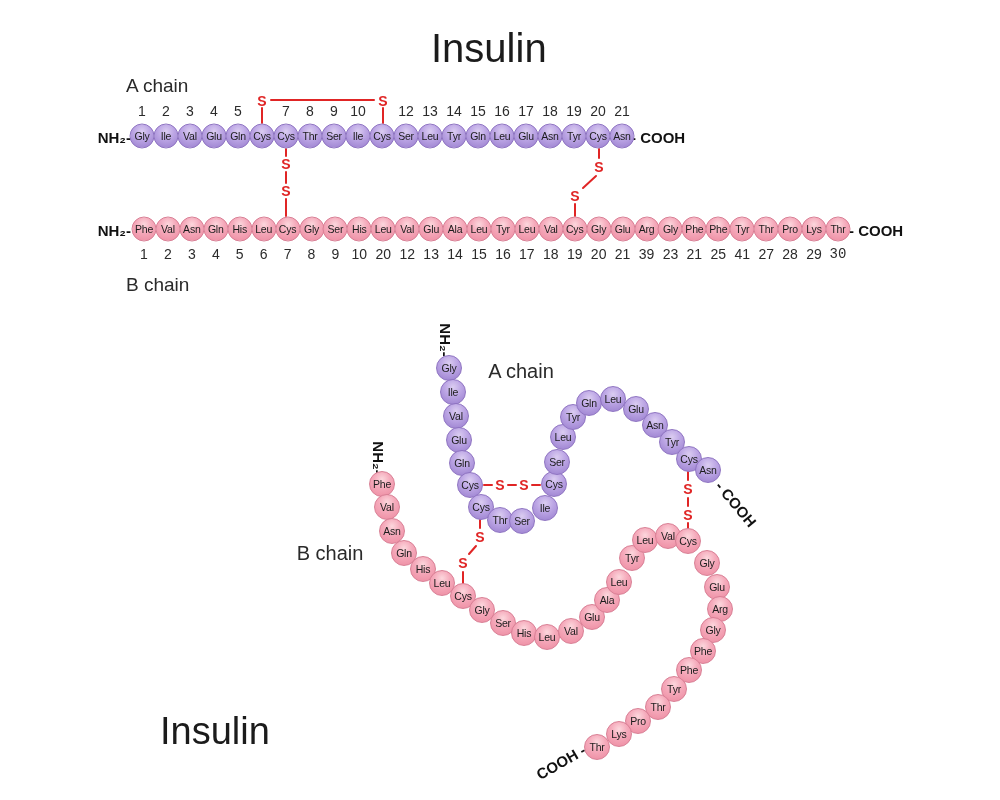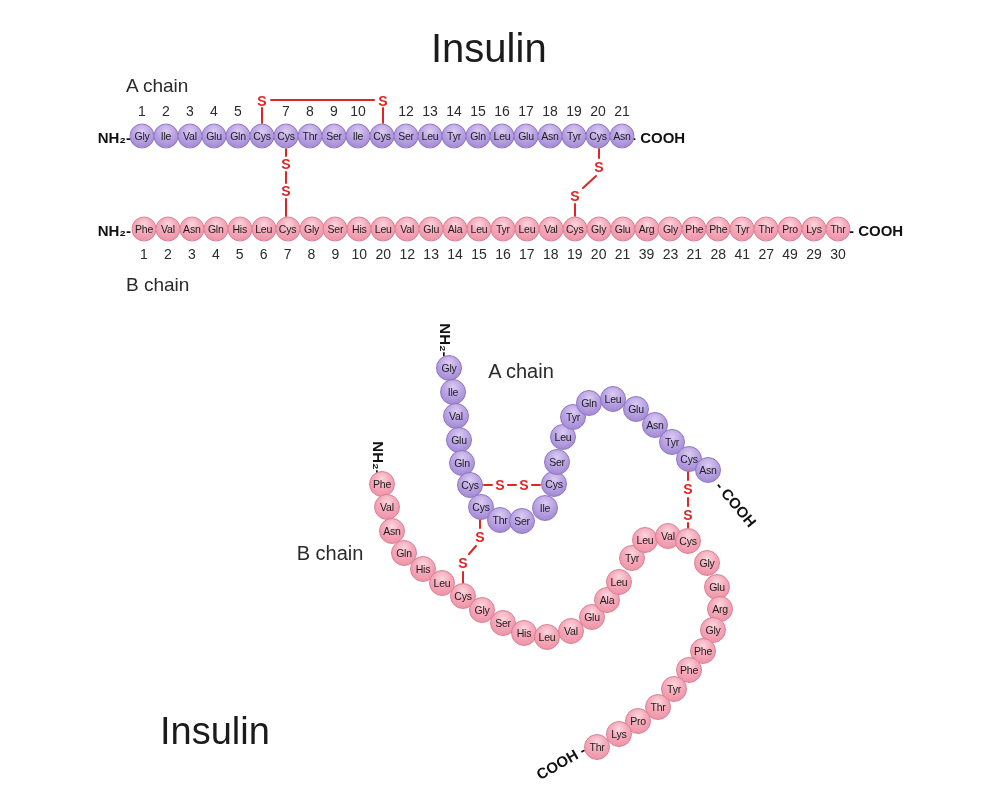--- a/index.html
+++ b/index.html
@@ -157,31 +157,31 @@
     <div class="num" style="left: 598.67px; top: 254px;">20</div>
     <div class="bead bead-b" style="left: 622.6px; top: 229px; width: 25px; height: 25px;">Glu</div>
     <div class="num" style="left: 622.6px; top: 254px;">21</div>
     <div class="bead bead-b" style="left: 646.53px; top: 229px; width: 25px; height: 25px;">Arg</div>
     <div class="num" style="left: 646.53px; top: 254px;">39</div>
     <div class="bead bead-b" style="left: 670.46px; top: 229px; width: 25px; height: 25px;">Gly</div>
     <div class="num" style="left: 670.46px; top: 254px;">23</div>
     <div class="bead bead-b" style="left: 694.39px; top: 229px; width: 25px; height: 25px;">Phe</div>
     <div class="num" style="left: 694.39px; top: 254px;">21</div>
     <div class="bead bead-b" style="left: 718.32px; top: 229px; width: 25px; height: 25px;">Phe</div>
-    <div class="num" style="left: 718.32px; top: 254px;">28</div>
+    <div class="num" style="left: 718.32px; top: 254px;">25</div>
     <div class="bead bead-b" style="left: 742.25px; top: 229px; width: 25px; height: 25px;">Tyr</div>
     <div class="num" style="left: 742.25px; top: 254px;">41</div>
     <div class="bead bead-b" style="left: 766.18px; top: 229px; width: 25px; height: 25px;">Thr</div>
     <div class="num" style="left: 766.18px; top: 254px;">27</div>
     <div class="bead bead-b" style="left: 790.11px; top: 229px; width: 25px; height: 25px;">Pro</div>
-    <div class="num" style="left: 790.11px; top: 254px;">49</div>
+    <div class="num" style="left: 790.11px; top: 254px;">28</div>
     <div class="bead bead-b" style="left: 814.04px; top: 229px; width: 25px; height: 25px;">Lys</div>
     <div class="num" style="left: 814.04px; top: 254px;">29</div>
     <div class="bead bead-b" style="left: 837.97px; top: 229px; width: 25px; height: 25px;">Thr</div>
-    <div class="num" style="left: 837.97px; top: 254px;">30</div>
+    <div class="num" style="left: 837.97px; top: 254px; font-family: Liberation Mono, monospace;">30</div>
     <div class="bead bead-a" style="left: 449px; top: 368px; width: 26px; height: 26px;">Gly</div>
     <div class="bead bead-a" style="left: 453px; top: 392px; width: 26px; height: 26px;">Ile</div>
     <div class="bead bead-a" style="left: 456px; top: 416px; width: 26px; height: 26px;">Val</div>
     <div class="bead bead-a" style="left: 459px; top: 440px; width: 26px; height: 26px;">Glu</div>
     <div class="bead bead-a" style="left: 462px; top: 463px; width: 26px; height: 26px;">Gln</div>
     <div class="bead bead-a" style="left: 470px; top: 485px; width: 26px; height: 26px;">Cys</div>
     <div class="bead bead-a" style="left: 481px; top: 507px; width: 26px; height: 26px;">Cys</div>
     <div class="bead bead-a" style="left: 500px; top: 520px; width: 26px; height: 26px;">Thr</div>
     <div class="bead bead-a" style="left: 522px; top: 521px; width: 26px; height: 26px;">Ser</div>
     <div class="bead bead-a" style="left: 545px; top: 508px; width: 26px; height: 26px;">Ile</div>

